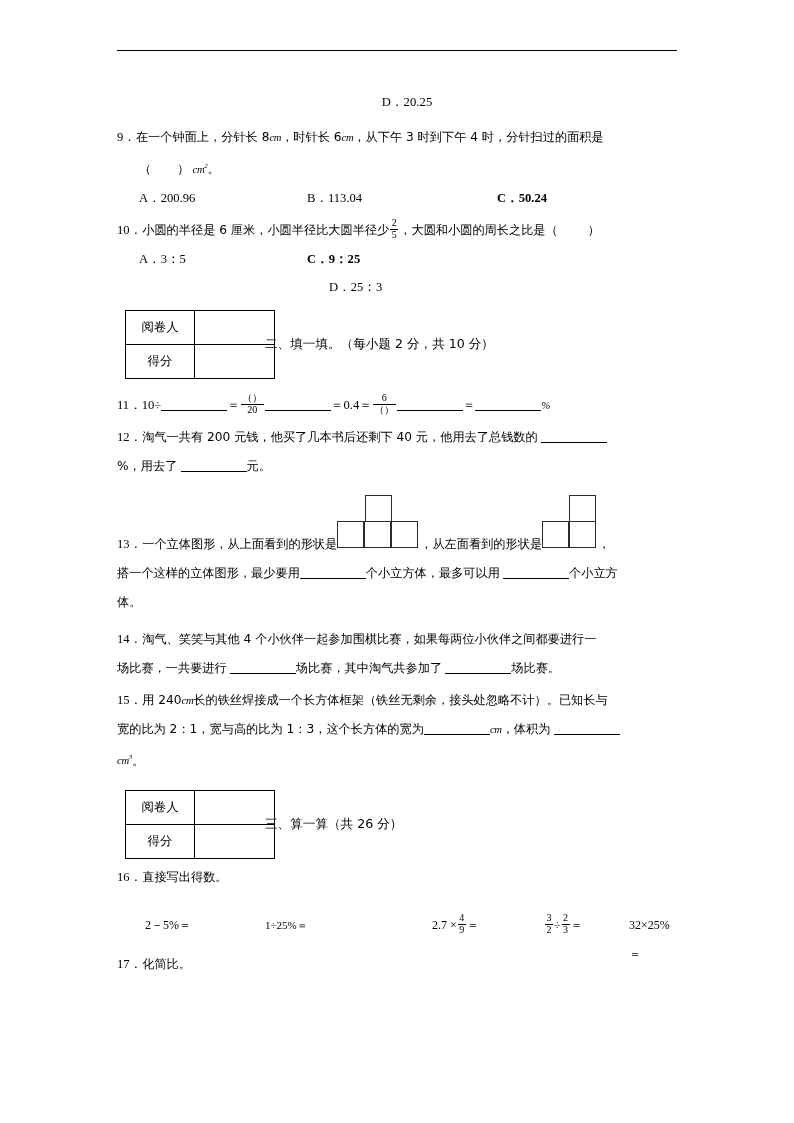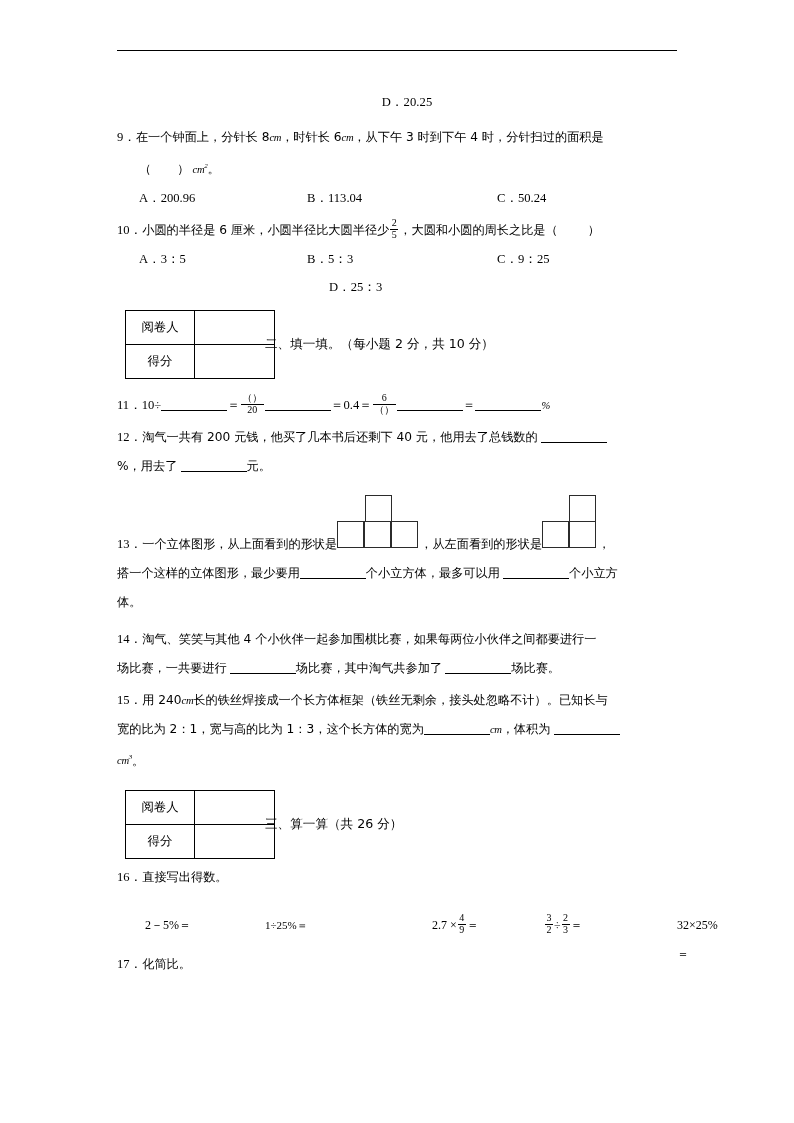--- a/index.html
+++ b/index.html
@@ -54,21 +54,21 @@
   .cn { font-family: "DejaVu Sans", "Liberation Sans", sans-serif; font-size: 12.2px; }
 
   
   .opt-row {
     display: flex;
     font-size: 12.6px;
     line-height: 28px;
   }
   .opt-a { width: 190px; padding-left: 22px; box-sizing: border-box; }
   .opt-b { width: 190px; }
-  .opt-c { width: 180px; }
+  .opt-c { width: 180px; font-weight: bold; }
   .opt-d-row { padding-left: 212px; font-size: 12.6px; line-height: 28px; }
 
   
   .unit {
     font-family: "Liberation Serif", serif;
     font-style: italic;
     font-size: 10.6px;
     letter-spacing: -0.3px;
   }
   .unit sup { font-size: 7px; font-style: italic; }
@@ -171,21 +171,20 @@
         <span class="opt-c">C．50.24</span>
       </div>
     </div>
 
     <div class="q-line" style="margin-top:4px;">
       <div style="white-space:nowrap;">
         <span>10．</span><span class="cn">小圆的半径是 6 厘米，小圆半径比大圆半径少</span><span class="frac-sm"><span class="num">2</span><span class="den">5</span></span><span class="cn">，大圆和小圆的周长之比是（</span><span style="display:inline-block;width:30px;"></span><span class="cn">）</span>
       </div>
       <div class="opt-row">
         <span class="opt-a">A．3：5</span>
-        <span class="opt-b">B．5：3</span>
         <span class="opt-c">C．9：25</span>
       </div>
       <div class="opt-d-row">D．25：3</div>
     </div>
 
     <div class="section-block" style="margin-top:4px;">
       <div class="grade-table-wrap">
         <table class="grade-table">
           <tbody>
               <tr>
@@ -279,21 +278,21 @@
 
     <div class="q-line" style="margin-top:4px;">
       <div>
         <span>16．</span><span class="cn">直接写出得数。</span>
       </div>
       <div style="position:relative; height:40px; margin-top:10px;">
         <span style="position:absolute; left:28px; top:9px; font-size:12px;">2－5%＝</span>
         <span style="position:absolute; left:148px; top:9px; font-size:11px;">1÷25%＝</span>
         <span style="position:absolute; left:315px; top:9px; font-size:12px;"><span>2.7 ×</span><span class="frac-sm"><span class="num">4</span><span class="den">9</span></span><span>＝</span></span>
         <span style="position:absolute; left:427px; top:9px; font-size:12px;"><span class="frac-sm"><span class="num">3</span><span class="den">2</span></span><span>÷</span><span class="frac-sm"><span class="num">2</span><span class="den">3</span></span><span>＝</span></span>
-        <span style="position:absolute; left:512px; top:9px; font-size:12px;margin-left:48px;">32×25%＝</span>
+        <span style="position:absolute; left:512px; top:9px; font-size:12px;">32×25%＝</span>
       </div>
     </div>
 
     <div class="q-line" style="margin-top:8px;">
       <span>17．</span><span class="cn">化简比。</span>
     </div>
 
   </div>
 </div>
 

